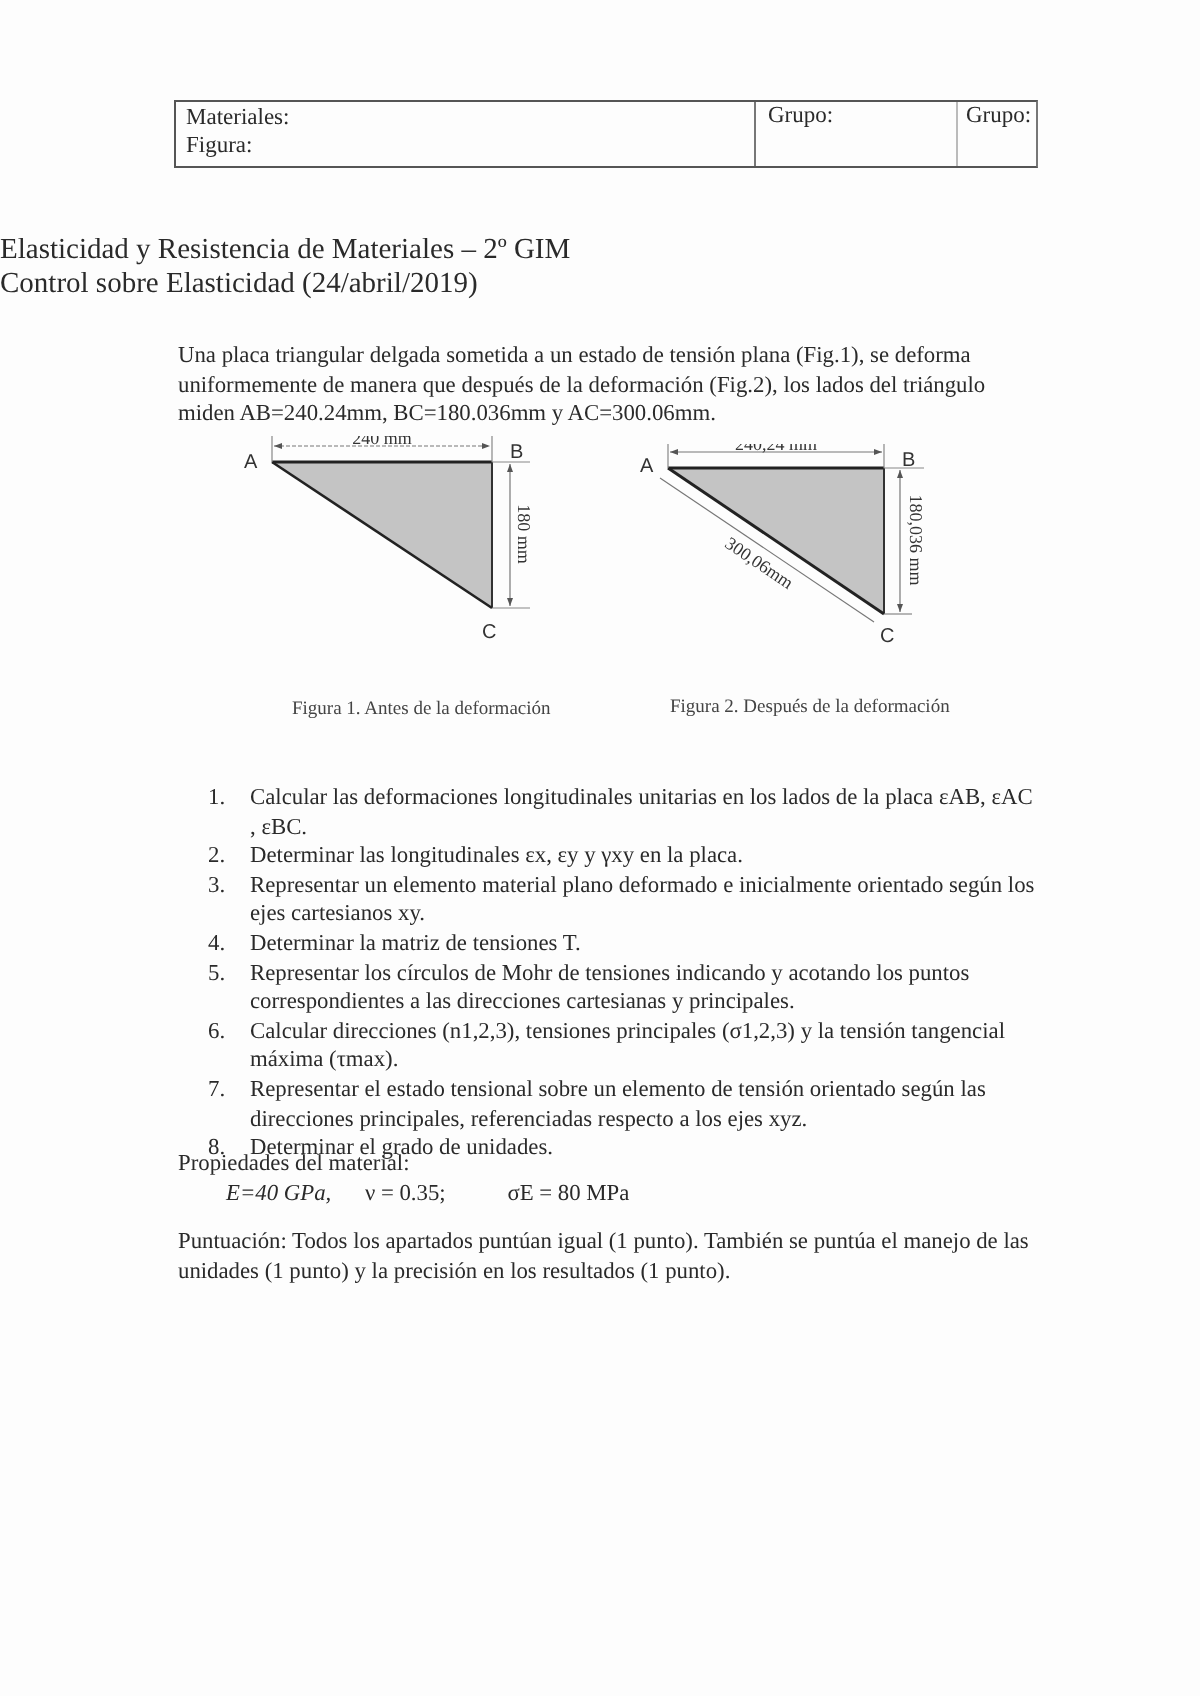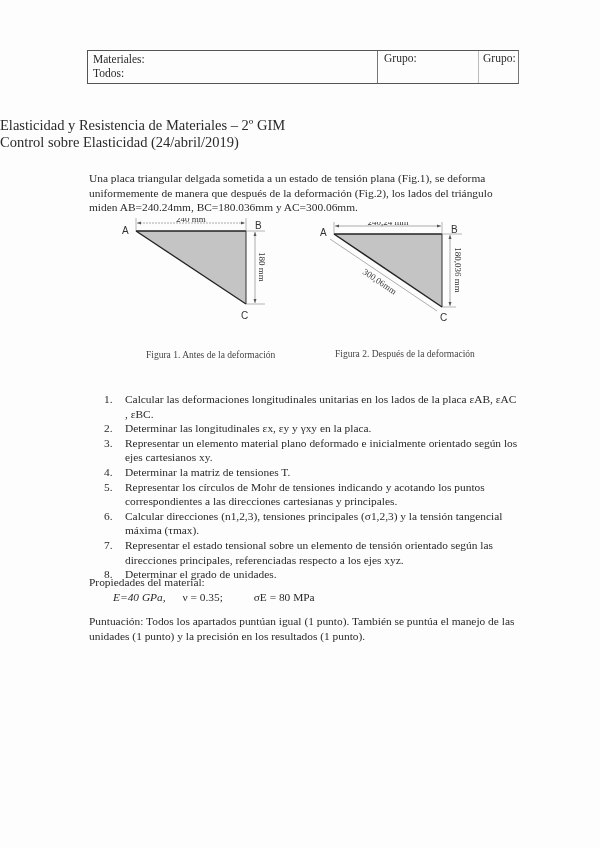--- a/index.html
+++ b/index.html
@@ -28,21 +28,21 @@
   .score{position:absolute;left:89px;top:614px;width:430px;font-size:11.4px;line-height:14.5px;}
 </style>
 </head>
 <body>
 
 <div class="page">
 
   <div class="hdr">
     <div class="c1">
       <div>Materiales:</div>
-      <div>Todos:</div>
+      <div>Figura:</div>
     </div>
     <div class="c2">
       <span>Grupo:</span>
     </div>
     <div class="c3">
       <span>Grupo:</span>
     </div>
   </div>
 
   <div class="title t1">Elasticidad y Resistencia de Materiales – 2º GIM</div>

